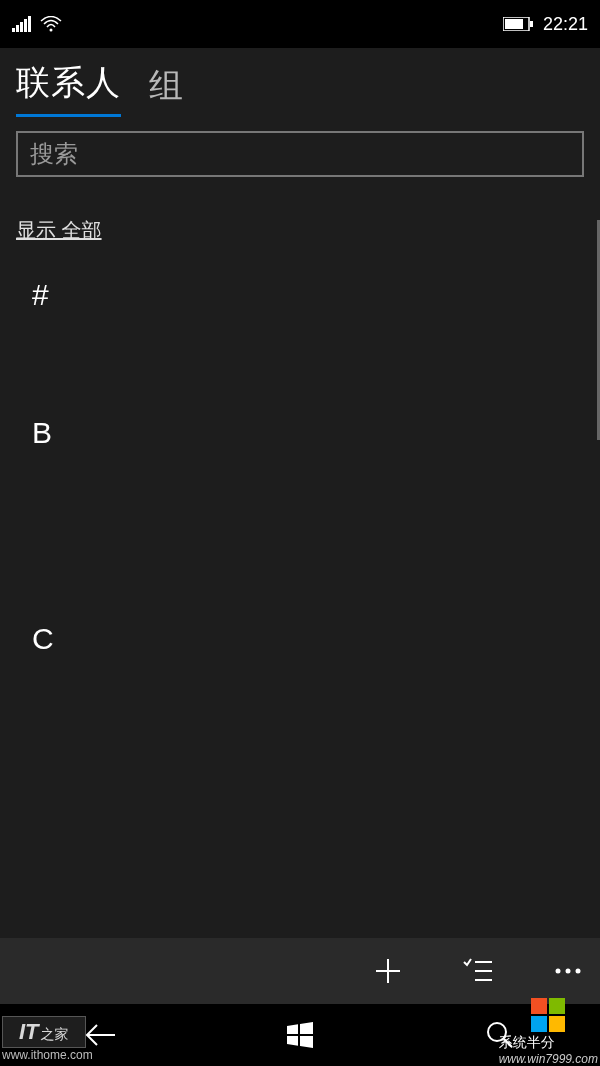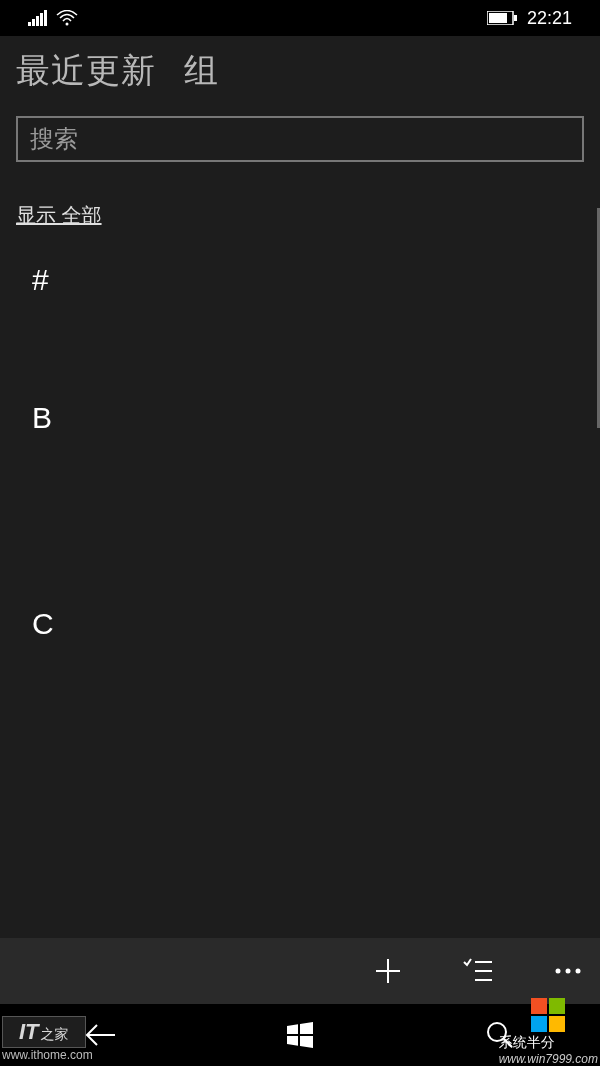--- a/index.html
+++ b/index.html
@@ -10,25 +10,25 @@
     body {
       width: 600px;
       height: 1066px;
       background: #000000;
       font-family: "Segoe UI", "Microsoft YaHei", sans-serif;
       color: #ffffff;
       overflow: hidden;
       position: relative;
     }
     .status-bar {
-      height: 36px;
+      height: 48px;
       display: flex;
       justify-content: space-between;
       align-items: center;
-      padding: 0 28px;
+      padding: 0 12px;
       background: #000;
     }
     .status-left {
       display: flex;
       align-items: center;
       gap: 8px;
     }
     .status-right {
       display: flex;
       align-items: center;
@@ -250,21 +250,21 @@
         <rect x="27" y="4" width="3" height="6" fill="#fff"></rect>
       </svg>
     </span>
     <span class="status-time">22:21</span>
   </div>
 </div>
 
 <div class="app-content">
 
   <div class="tabs">
-    <div class="tab">最近更新</div>
+    <div class="tab active">联系人</div>
     <div class="tab">组</div>
   </div>
 
   <div class="search-container">
     <input class="search-box" type="text" placeholder="搜索" style="">
   </div>
 
   <div class="filter-link">
     <span>显示 全部</span>
   </div>

